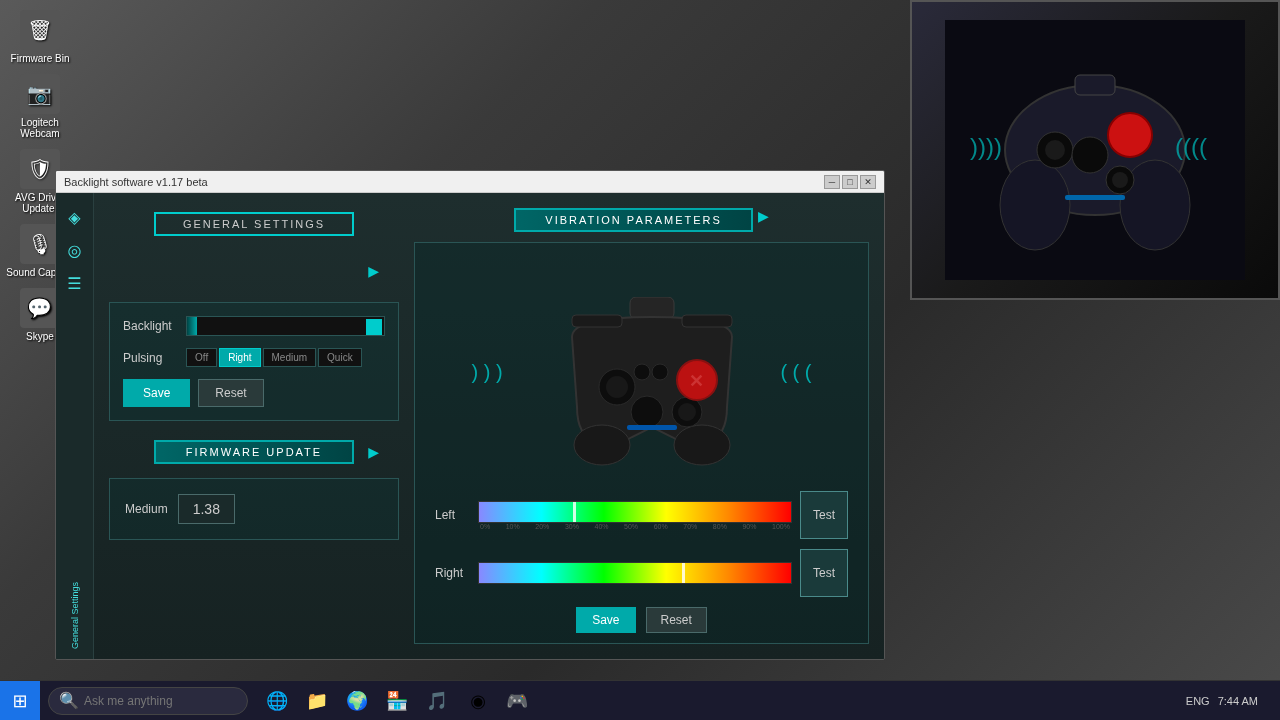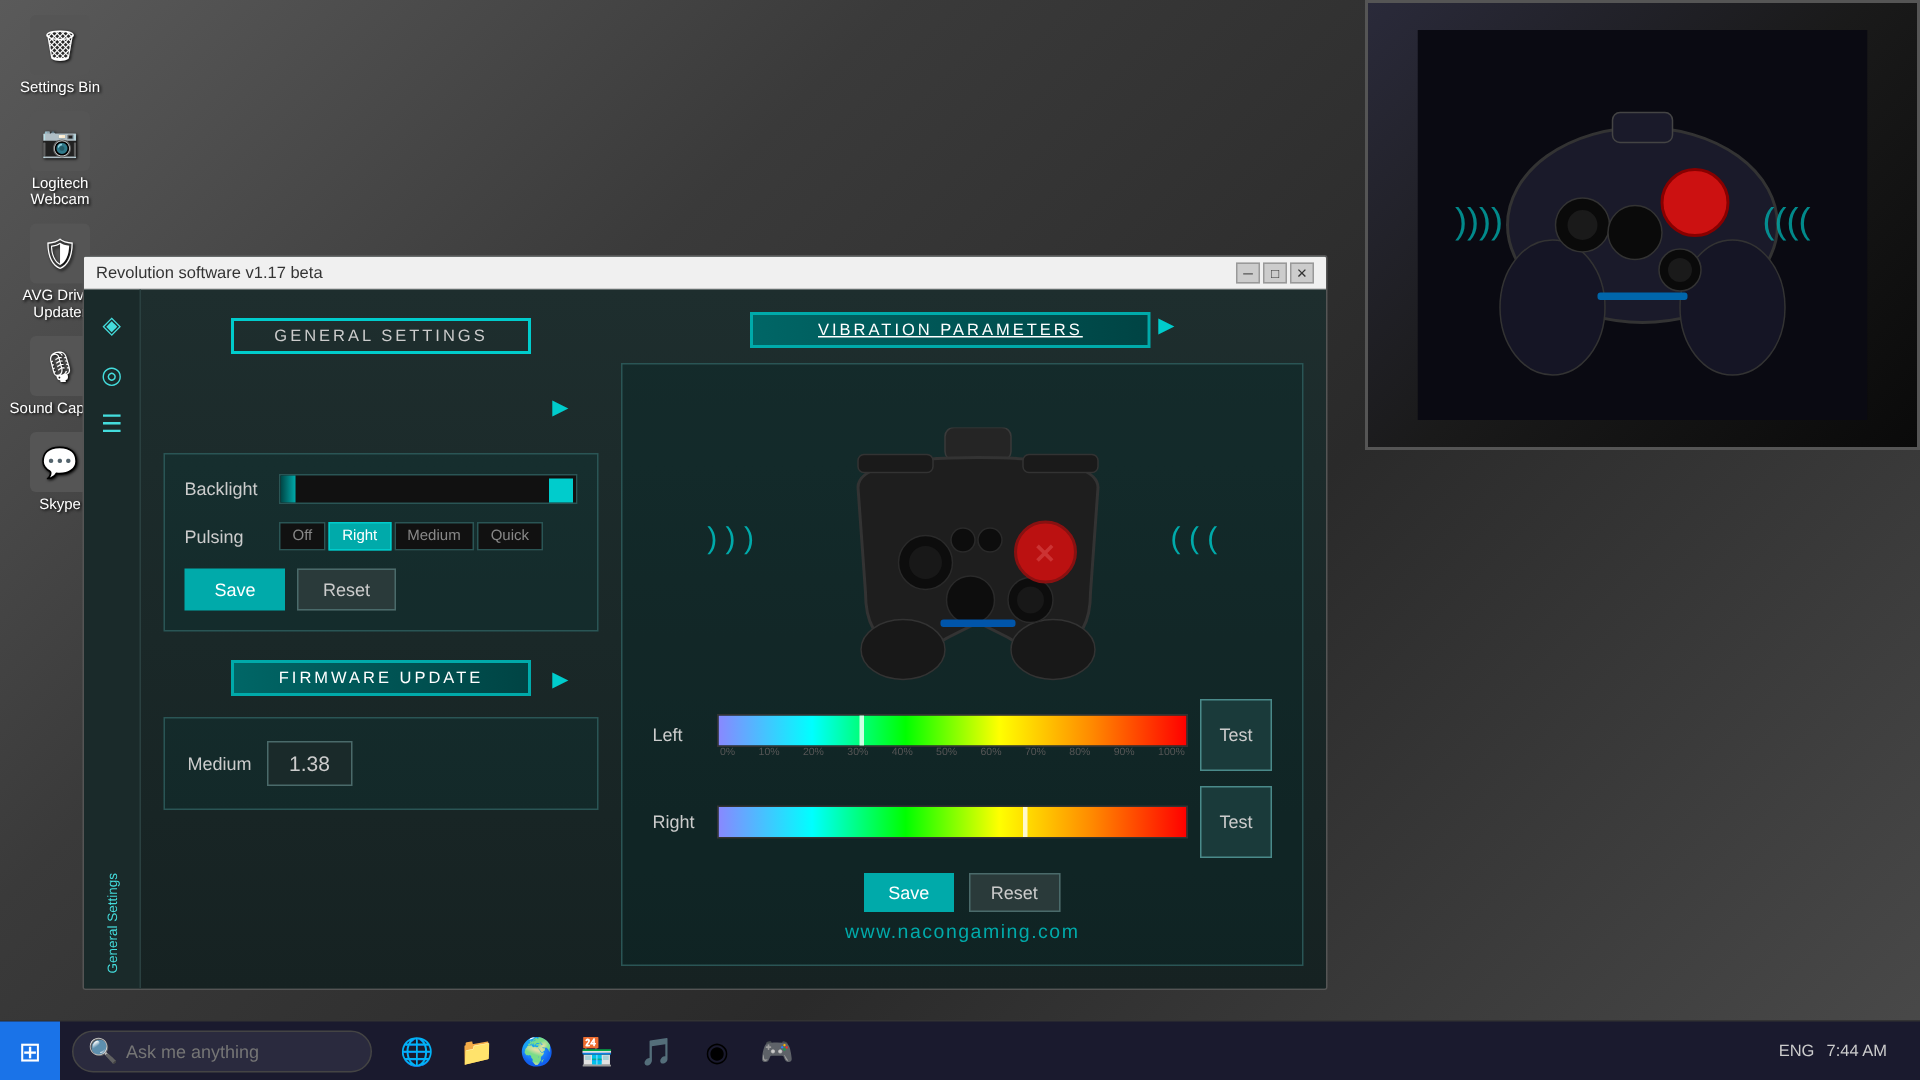--- a/index.html
+++ b/index.html
@@ -563,21 +563,21 @@
     }
   </style>
 </head>
 <body>
 
 <div class="desktop">
 
   <div class="desktop-icons">
     <div class="desktop-icon">
       <div class="icon-img">🗑</div>
-      <span>Settings Bin</span>
+      <span>Firmware Bin</span>
     </div>
     <div class="desktop-icon">
       <div class="icon-img">📷</div>
       <span>Logitech Webcam</span>
     </div>
     <div class="desktop-icon">
       <div class="icon-img">🛡</div>
       <span>AVG Driver Updater</span>
     </div>
     <div class="desktop-icon">
@@ -619,21 +619,21 @@
 
         <text x="25" y="135" font-size="24" fill="#00aaaa" opacity="0.8">))))</text>
         <text x="230" y="135" font-size="24" fill="#00aaaa" opacity="0.8">((((</text>
       </svg>
     </div>
   </div>
 
   <div class="app-window">
 
     <div class="app-titlebar">
-      <span>Revolution software v1.17 beta</span>
+      <span>Backlight software v1.17 beta</span>
       <div class="titlebar-controls">
         <div class="titlebar-btn">─</div>
         <div class="titlebar-btn">□</div>
         <div class="titlebar-btn">✕</div>
       </div>
     </div>
 
     <div class="app-body">
 
       <div class="sidebar">
@@ -693,21 +693,21 @@
                 <div class="version-box">1.38</div>
               </div>
             </div>
           </div>
 
         </div>
 
         <div class="right-panel">
 
           <div class="vibration-header">
-            <button class="section-header-btn active" style="width: 267px; text-decoration: underline;">VIBRATION PARAMETERS</button>
+            <button class="section-header-btn active" style="width: 239px;">VIBRATION PARAMETERS</button>
             <span class="section-arrow" style="position:relative; right: auto; color: #00cccc; margin-left: 5px;">▶</span>
           </div>
 
           <div class="controller-area">
 
             <div class="controller-display">
               <div class="controller-svg-area">
 
                 <div class="vibration-lines-left">) ) )</div>
 
@@ -782,21 +782,20 @@
                 </div>
                 <button class="btn-test">Test</button>
               </div>
 
               <div class="vib-action-row">
                 <button class="btn-vib-save">Save</button>
                 <button class="btn-vib-reset">Reset</button>
               </div>
             </div>
 
-            <div class="website-text">www.nacongaming.com</div>
           </div>
 
         </div>
 
       </div>
     </div>
   </div>
 
   <div class="taskbar">
     <div class="taskbar-start">⊞</div>

